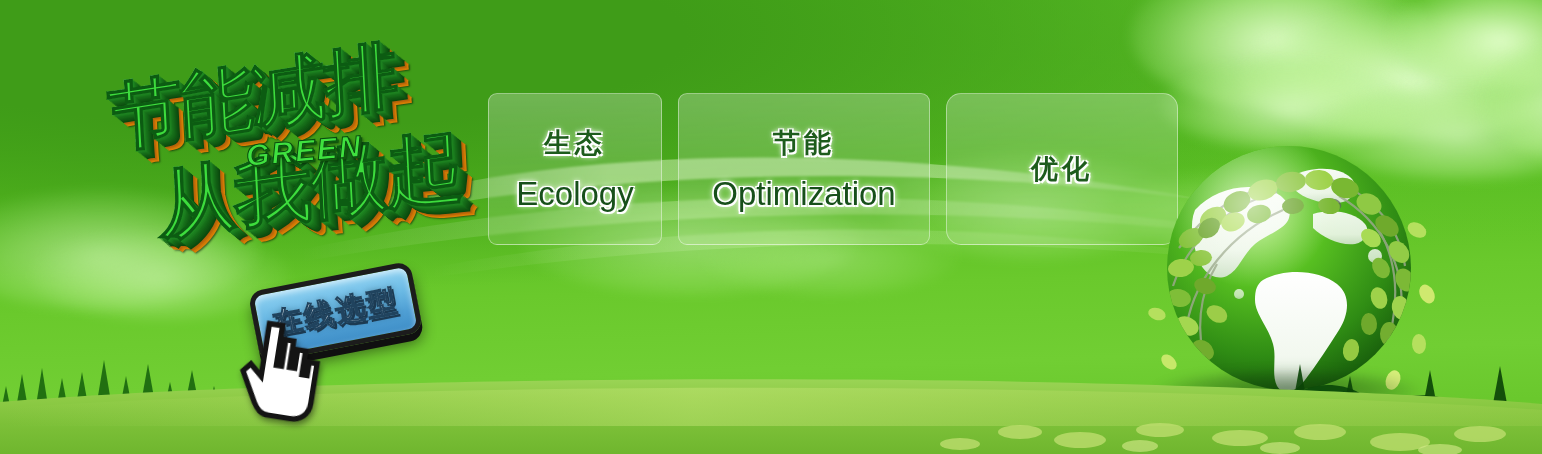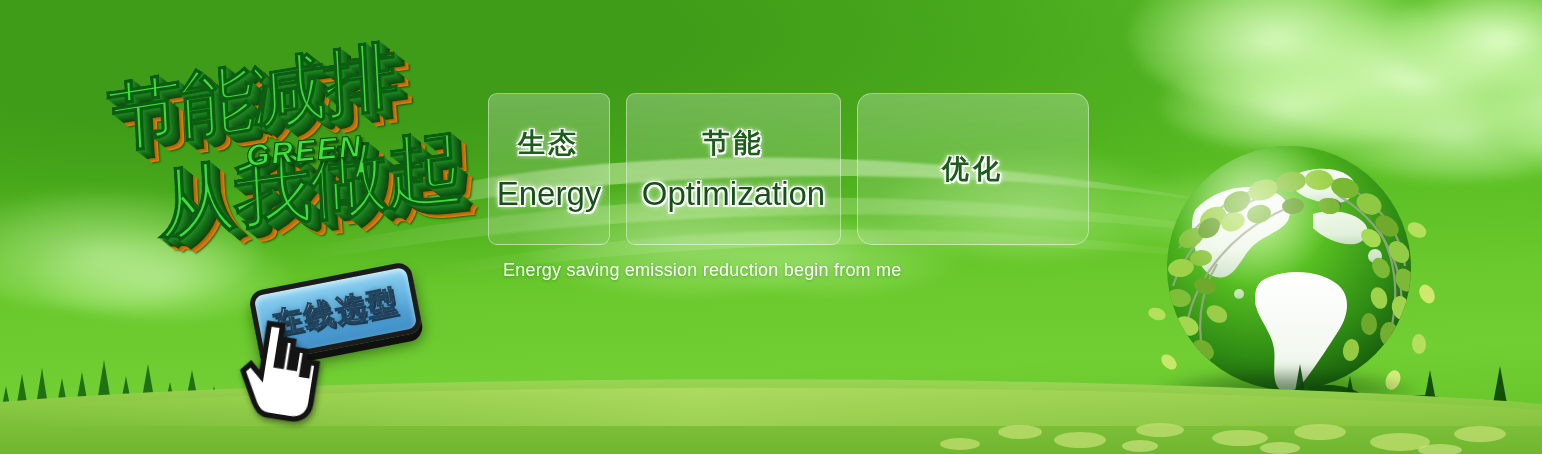--- a/index.html
+++ b/index.html
@@ -105,22 +105,22 @@
   .cards { position:absolute; left:488px; top:93px; width:632px; height:152px; display:flex; gap:16px; }
   .card {
     flex:0 0 auto;
     border-radius:9px;
     border:1px solid rgba(255,255,255,0.42);
     background:linear-gradient(180deg, rgba(255,255,255,0.26) 0%, rgba(255,255,255,0.16) 45%, rgba(255,255,255,0.10) 100%);
     display:flex; flex-direction:column; align-items:center; justify-content:center;
     gap:14px;
     backdrop-filter:blur(1px);
   }
-  .card-1 { width:122px; }
-  .card-2 { width:215px; }
+  .card-1 { width:174px; }
+  .card-2 { width:252px; }
   .card-3 { width:232px;border-radius:15px; }
   .card-cn {
     font-size:27px; font-weight:bold; color:#1d5c1c; letter-spacing:4px;
     text-shadow:
       0 0 4px #ffffff, 0 0 6px #ffffff,
       -1.5px -1.5px 0 #ffffff, 1.5px -1.5px 0 #ffffff,
       -1.5px 1.5px 0 #ffffff, 1.5px 1.5px 0 #ffffff;
   }
   .card-en {
     font-size:33px; color:#17501a; letter-spacing:0px; white-space:nowrap;
@@ -201,32 +201,31 @@
     </div>
   </div>
   <svg class="cursor-hand" style="position:absolute;left:238px;top:318px;z-index:6;" viewBox="0 0 64 78">
     <path d="M22 6 h6 v30 h4 V16 h6 v20 h4 V22 h6 v18 h4 V30 h6 v30
              c0,9 -6,14 -14,14 H28 c-6,0 -9,-3 -12,-8 L4,44 l5,-6 l9,8 V6 Z" fill="#ffffff" stroke="#141414" stroke-width="4" stroke-linejoin="miter"></path>
   </svg>
 
   <div class="cards">
     <div class="card card-1">
       <span class="card-cn">生态</span>
-      <span class="card-en">Energy</span>
+      <span class="card-en">Ecology</span>
     </div>
     <div class="card card-2">
       <span class="card-cn">节能</span>
       <span class="card-en">Optimization</span>
     </div>
     <div class="card card-3">
       <span class="card-cn">优化</span>
     </div>
   </div>
 
-  <div class="tagline">Energy saving emission reduction begin from me</div>
 
   <div class="globe-wrap">
     <div class="globe-shadow"></div>
     <svg viewBox="0 0 292 292" width="292" height="292">
       <defs>
         <radialGradient id="gsphere" cx="38%" cy="30%" r="78%">
           <stop offset="0%" stop-color="#8fe24a"></stop>
           <stop offset="35%" stop-color="#57bf21"></stop>
           <stop offset="72%" stop-color="#2f8c14"></stop>
           <stop offset="100%" stop-color="#14560a"></stop>

